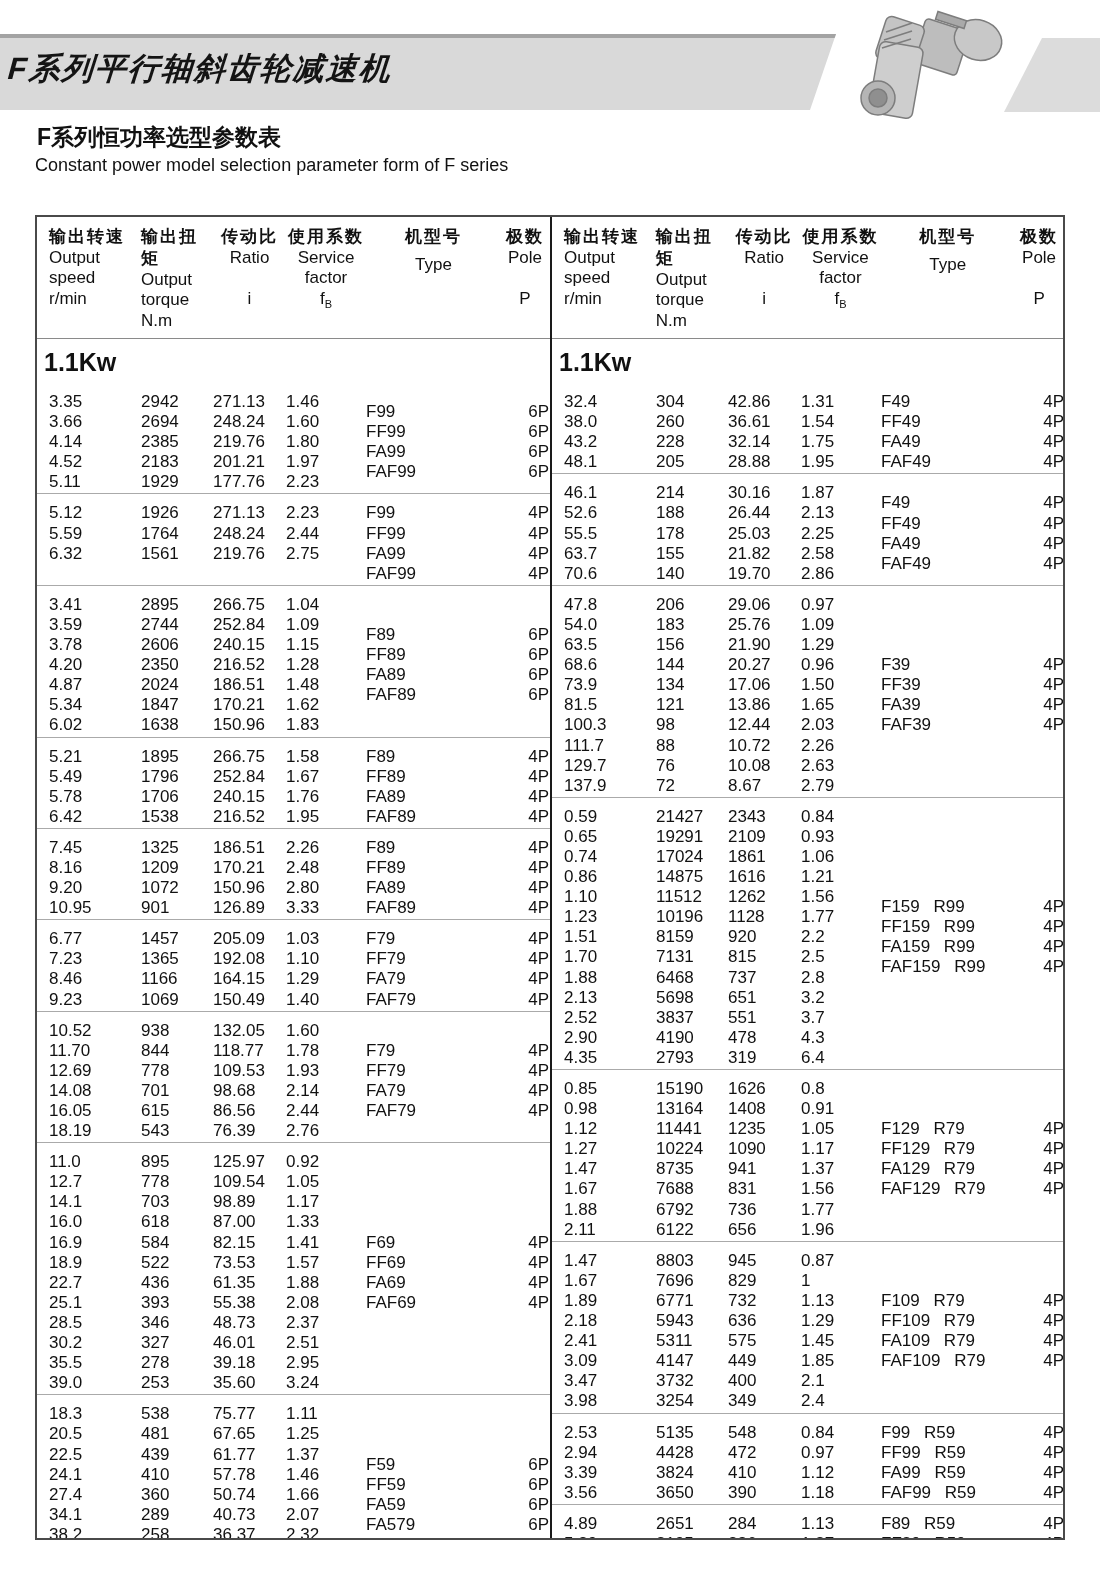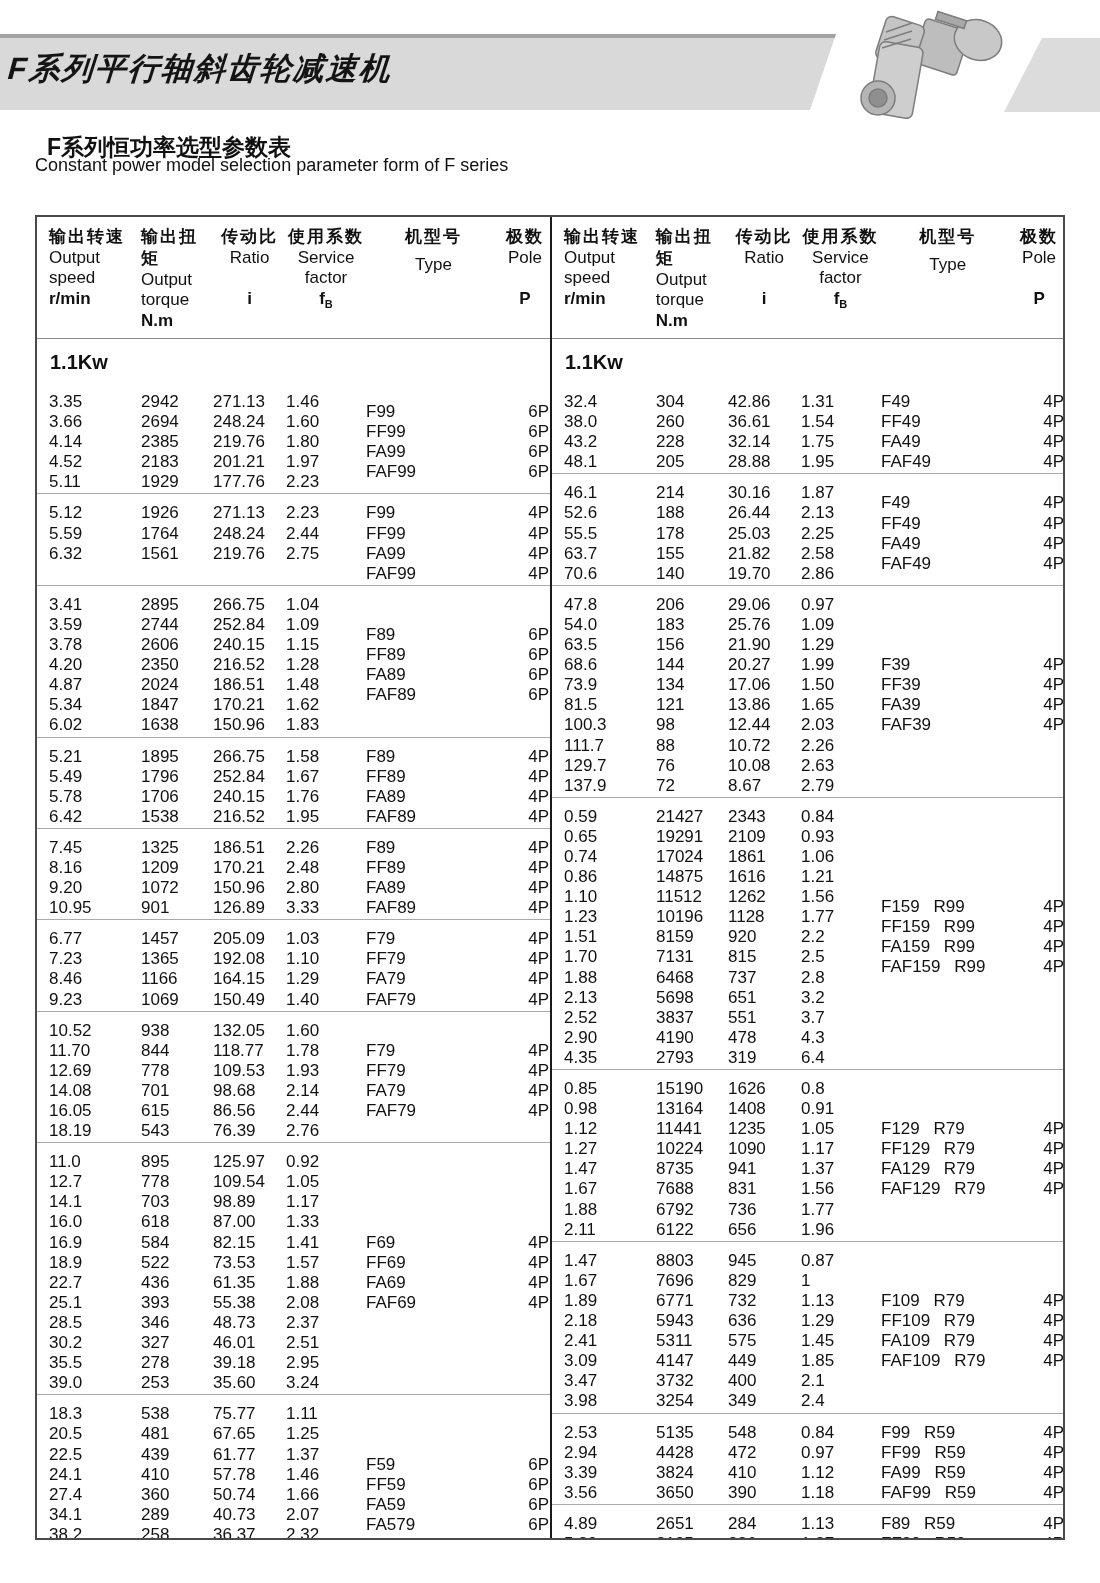--- a/index.html
+++ b/index.html
@@ -10,45 +10,45 @@
   .banner{position:absolute;left:0;top:34px;width:836px;height:76px;background:#d9d9d9;
           clip-path:polygon(0 0,100% 0,calc(100% - 26px) 100%,0 100%);}
   .banner::before{content:"";position:absolute;left:0;top:0;width:100%;height:4px;background:#a3a3a3;}
   .banner-title{position:absolute;left:8px;top:14px;font-size:31px;font-weight:bold;font-style:italic;
                 letter-spacing:2px;color:#141414;transform:skewX(-4deg);white-space:nowrap;}
   .corner-shape{position:absolute;right:0;top:38px;width:96px;height:74px;background:#dcdcdc;
                 clip-path:polygon(38px 0,100% 0,100% 100%,0 100%);}
   .gear-img{position:absolute;left:840px;top:2px;}
 
   
-  .title-zh{position:absolute;left:35px;top:120px;font-size:23px;font-weight:bold;margin:12px;}
+  .title-zh{position:absolute;left:35px;top:120px;font-size:23px;font-weight:bold;margin:2px;}
   .title-en{position:absolute;left:35px;top:155px;font-size:18px;}
 
   
   .big-table{position:absolute;left:35px;top:215px;width:1030px;height:1325px;
              border:2px solid #4a4a4a;box-sizing:border-box;display:flex;}
   .half{width:514px;box-sizing:border-box;overflow:hidden;}
   .half.right{border-left:2px solid #1a1a1a;}
 
   
   .hrow{display:flex;border-bottom:1px solid #8a8a8a;padding:9px 0 7px 12px;}
   .hcell{display:flex;flex-direction:column;}
   .hzh{font-weight:bold;font-size:17px;line-height:22px;letter-spacing:2px;}
   .hen{font-size:17px;line-height:20px;}
-  .hunit{font-size:17px;line-height:21px;font-weight:bold;}
+  .hunit{font-size:17px;line-height:21px;}
   .hunit sub{font-size:11px;}
   .h0{width:92px;text-align:left;}
   .h1{width:72px;text-align:left;}
   .h2{width:73px;text-align:center;}
   .h3{width:80px;text-align:center;}
   .h4{width:135px;text-align:center;justify-content:space-between;}
   .h5{width:48px;text-align:center;}
 
   
-  .power{font-size:20px;font-weight:bold;padding:9px 0 7px 13px;line-height:28px;}
+  .power{font-size:25px;font-weight:bold;padding:9px 0 7px 7px;line-height:28px;}
 
   
   .group{display:flex;border-bottom:1px solid #aaa;padding:1px 0 1px 12px;margin-top:8px;}
   .group.last{border-bottom:none;}
   .nums{display:flex;flex-direction:column;}
   .nrow{display:flex;height:20.1px;line-height:20.1px;}
   .c{display:inline-block;font-size:17px;}
   .c0{width:92px;}
   .c1{width:72px;}
   .c2{width:73px;}
@@ -819,21 +819,21 @@
             <div class="nrow">
               <span class="c c0">63.5</span>
               <span class="c c1">156</span>
               <span class="c c2">21.90</span>
               <span class="c c3">1.29</span>
             </div>
             <div class="nrow">
               <span class="c c0">68.6</span>
               <span class="c c1">144</span>
               <span class="c c2">20.27</span>
-              <span class="c c3">1.99</span>
+              <span class="c c3">0.96</span>
             </div>
             <div class="nrow">
               <span class="c c0">73.9</span>
               <span class="c c1">134</span>
               <span class="c c2">17.06</span>
               <span class="c c3">1.50</span>
             </div>
             <div class="nrow">
               <span class="c c0">81.5</span>
               <span class="c c1">121</span>

